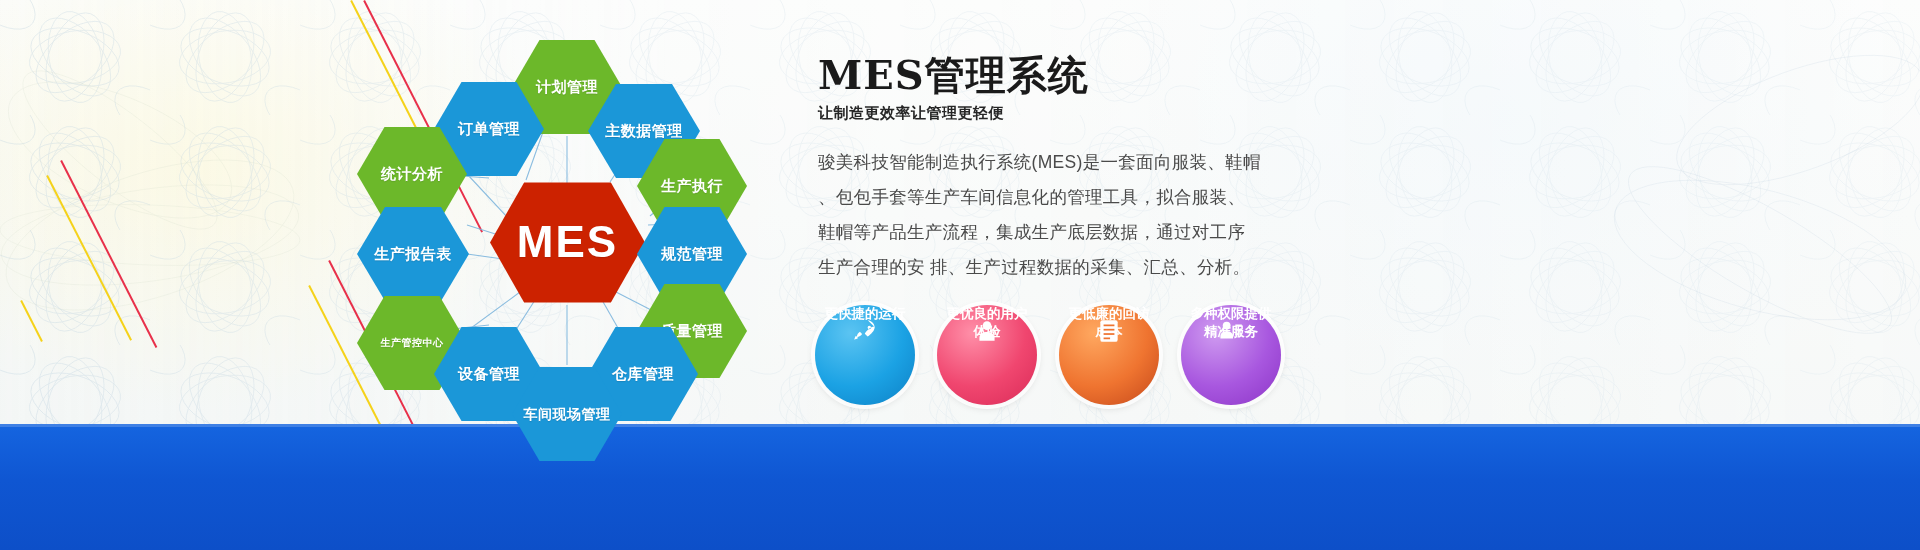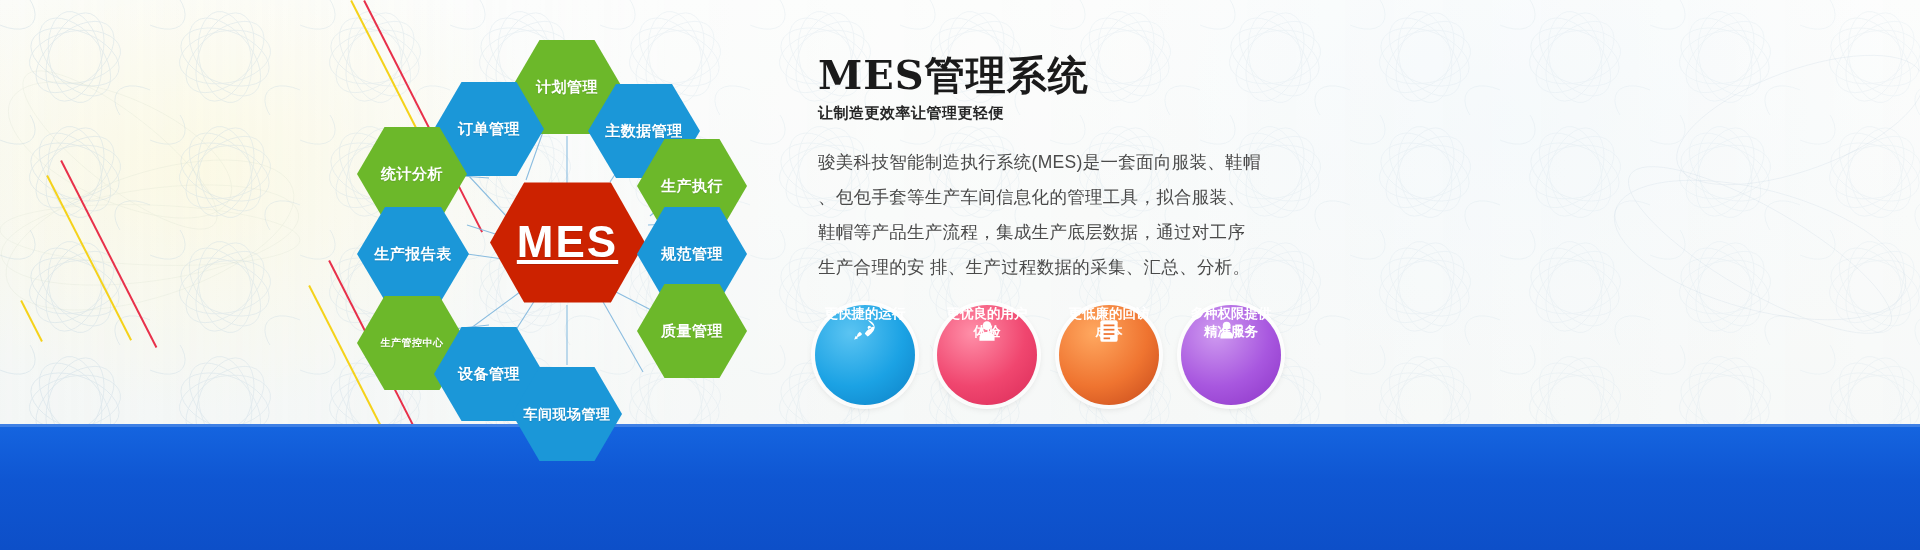--- a/index.html
+++ b/index.html
@@ -48,21 +48,20 @@
     letter-spacing:.5px;
     text-shadow:0 1px 1px rgba(0,0,0,.12);
   }
   .hex.green{background:#6cb82a;}
   .hex.blue{background:#1b97d8;}
   .hex.center{
     background:#cc2200;
     color:#fff;font-size:44px;font-weight:bold;letter-spacing:2px;
     clip-path:polygon(22% 2%,78% 2%,100% 50%,78% 98%,22% 98%,0% 50%);
     box-shadow:0 3px 10px rgba(0,0,0,.12);
-    text-decoration:underline;
   }
   .hex span{display:block;padding:0 4px;}
 
   
   #rightcol{position:absolute;left:818px;top:52px;width:700px;}
   #title{
     font-family:"DejaVu Serif","Liberation Serif",serif;
     font-weight:bold;font-size:40px;color:#1a1a1a;letter-spacing:1px;
     margin:0 0 6px 0;line-height:1.15;
   }
@@ -204,20 +203,23 @@
       </div>
       <div class="hex green" style="left: 27px; top: 274px; width: 110px; height: 98px; font-size: 10px;">
         <span>生产管控中心</span>
       </div>
       <div class="hex green" style="left: 307px; top: 262px; width: 110px; height: 98px; font-size: 15px;">
         <span>质量管理</span>
       </div>
       <div class="hex blue" style="left: 104px; top: 305px; width: 110px; height: 98px; font-size: 15px;">
         <span>设备管理</span>
       </div>
+      <div class="hex blue" style="left: 258px; top: 305px; width: 110px; height: 98px; font-size: 15px;">
+        <span>仓库管理</span>
+      </div>
       <div class="hex blue" style="left: 182px; top: 345px; width: 110px; height: 98px; font-size: 14px;">
         <span>车间现场管理</span>
       </div>
     </div>
 
   <div id="rightcol">
     <h1 id="title">MES管理系统</h1>
     <div id="subtitle">让制造更效率让管理更轻便</div>
     <p id="desc">
         <span class="ln">骏美科技智能制造执行系统(MES)是一套面向服装、鞋帽</span>

